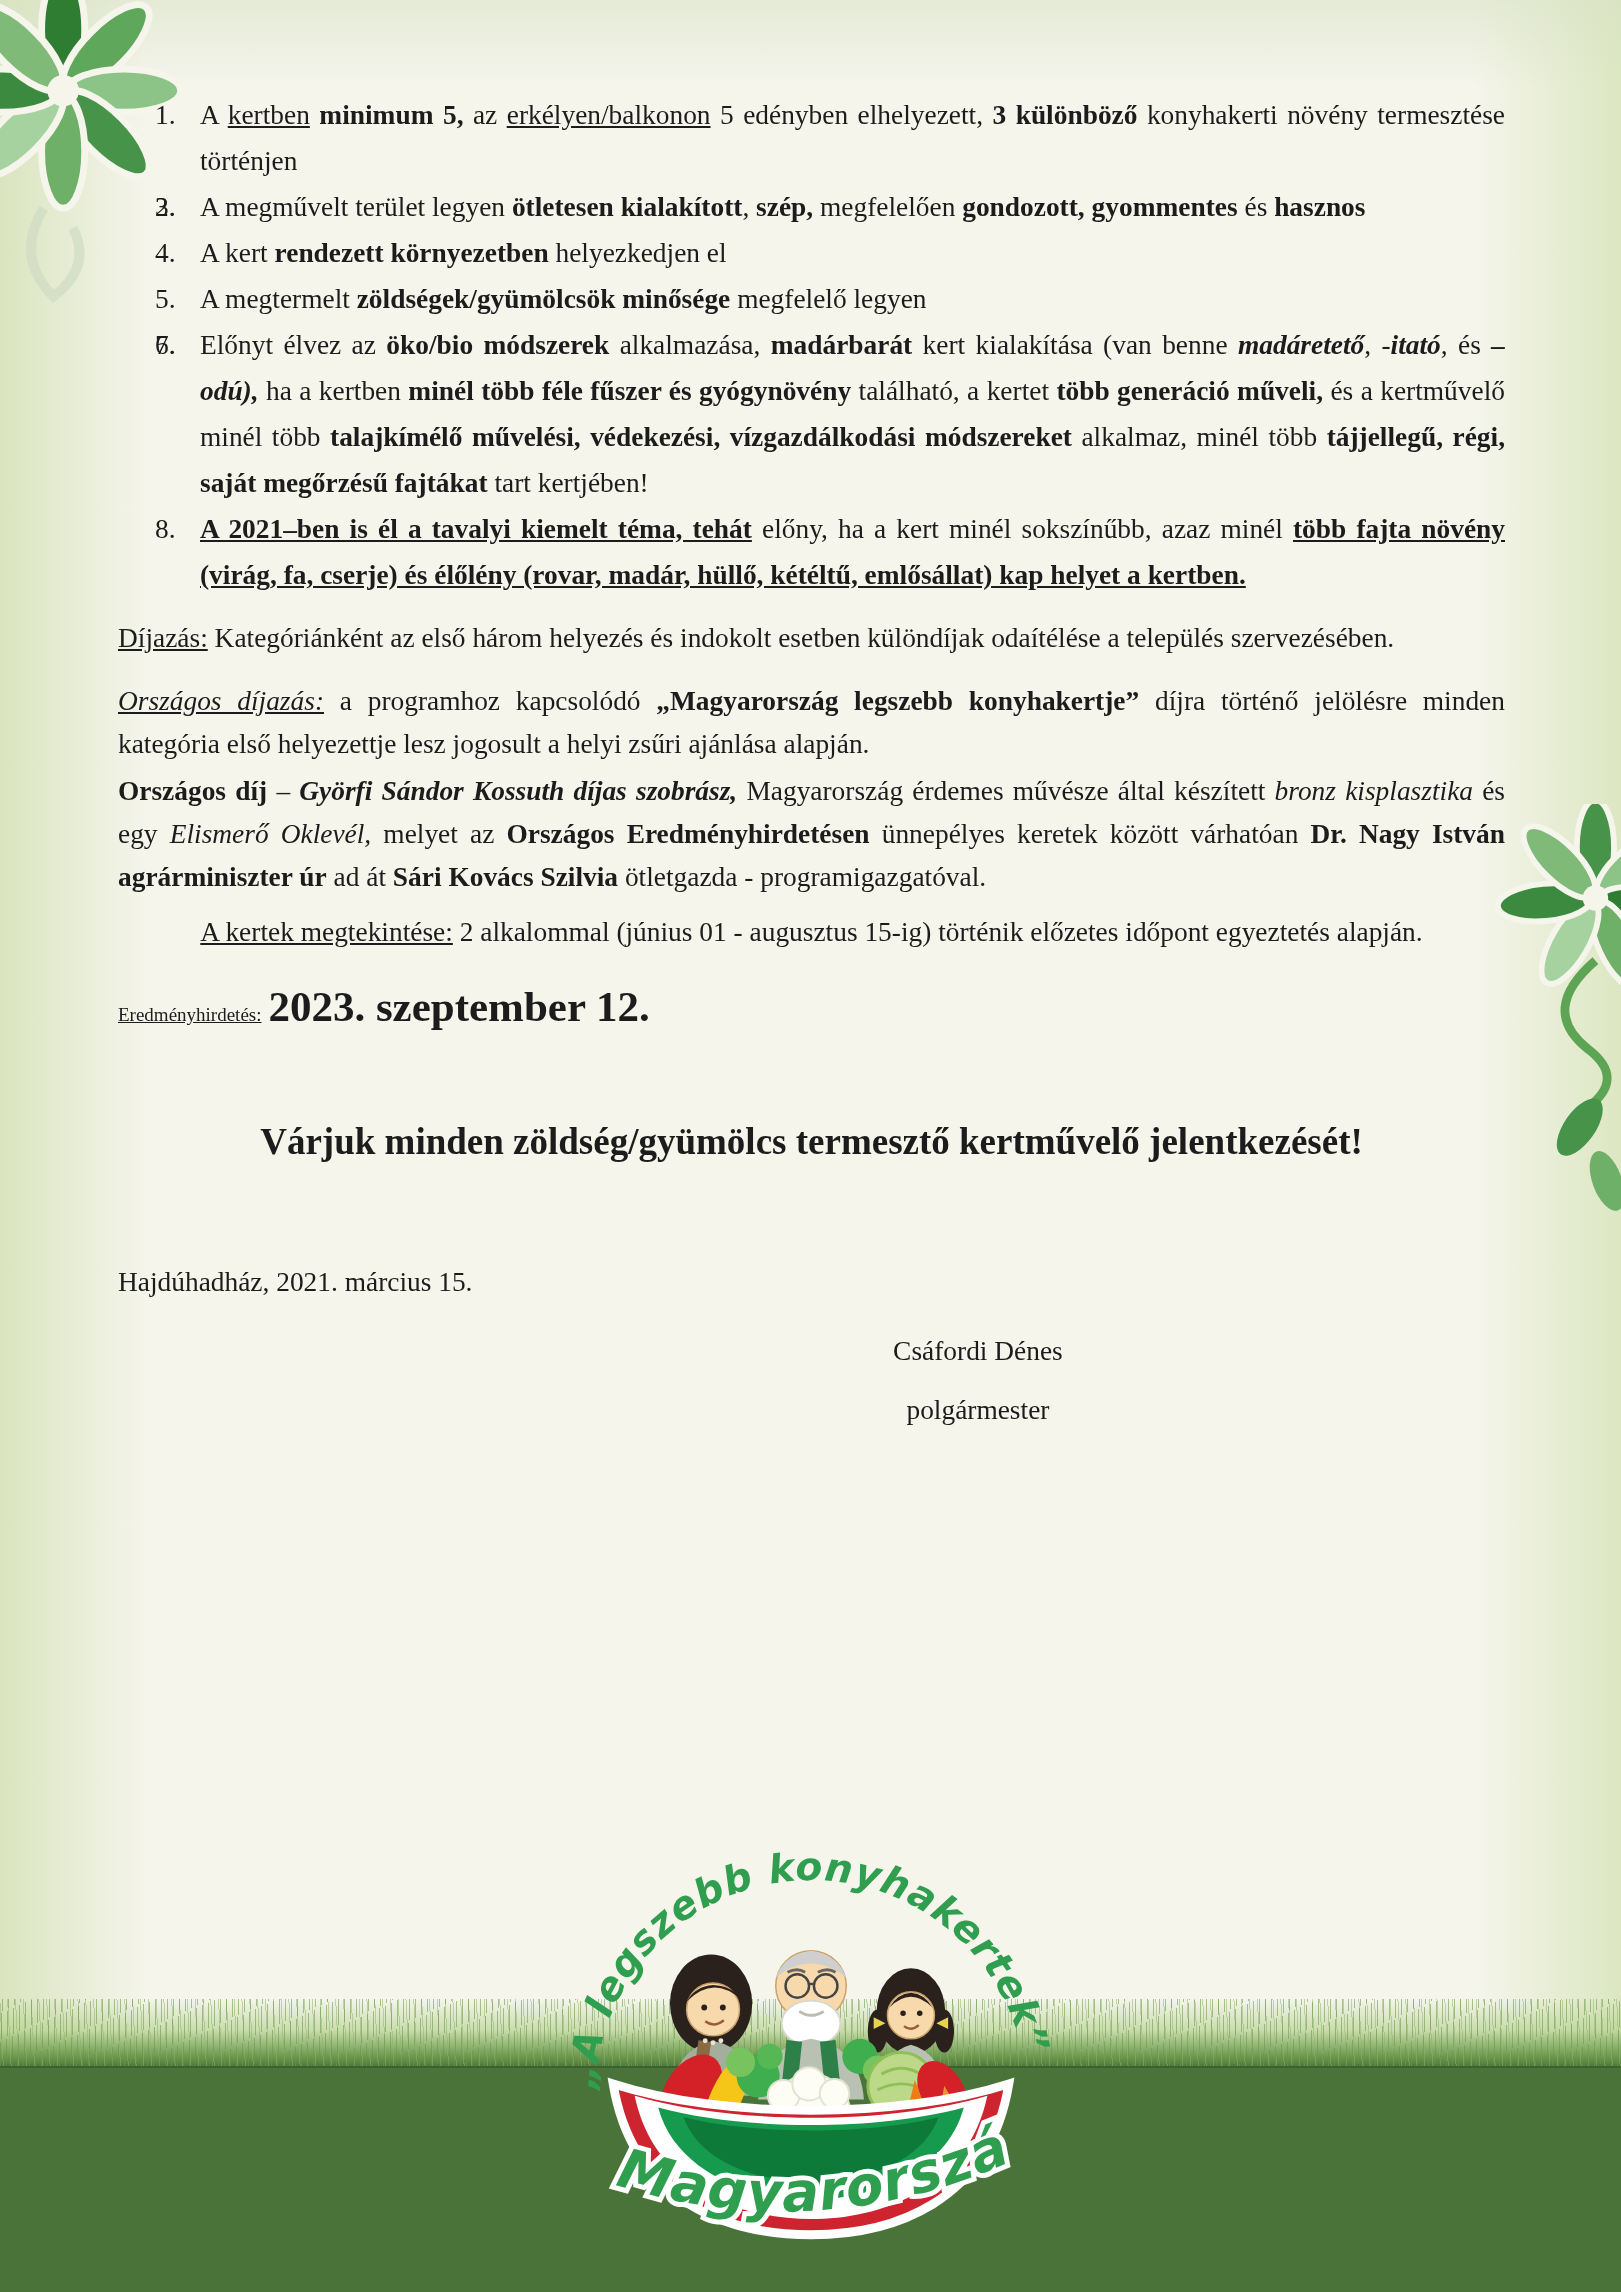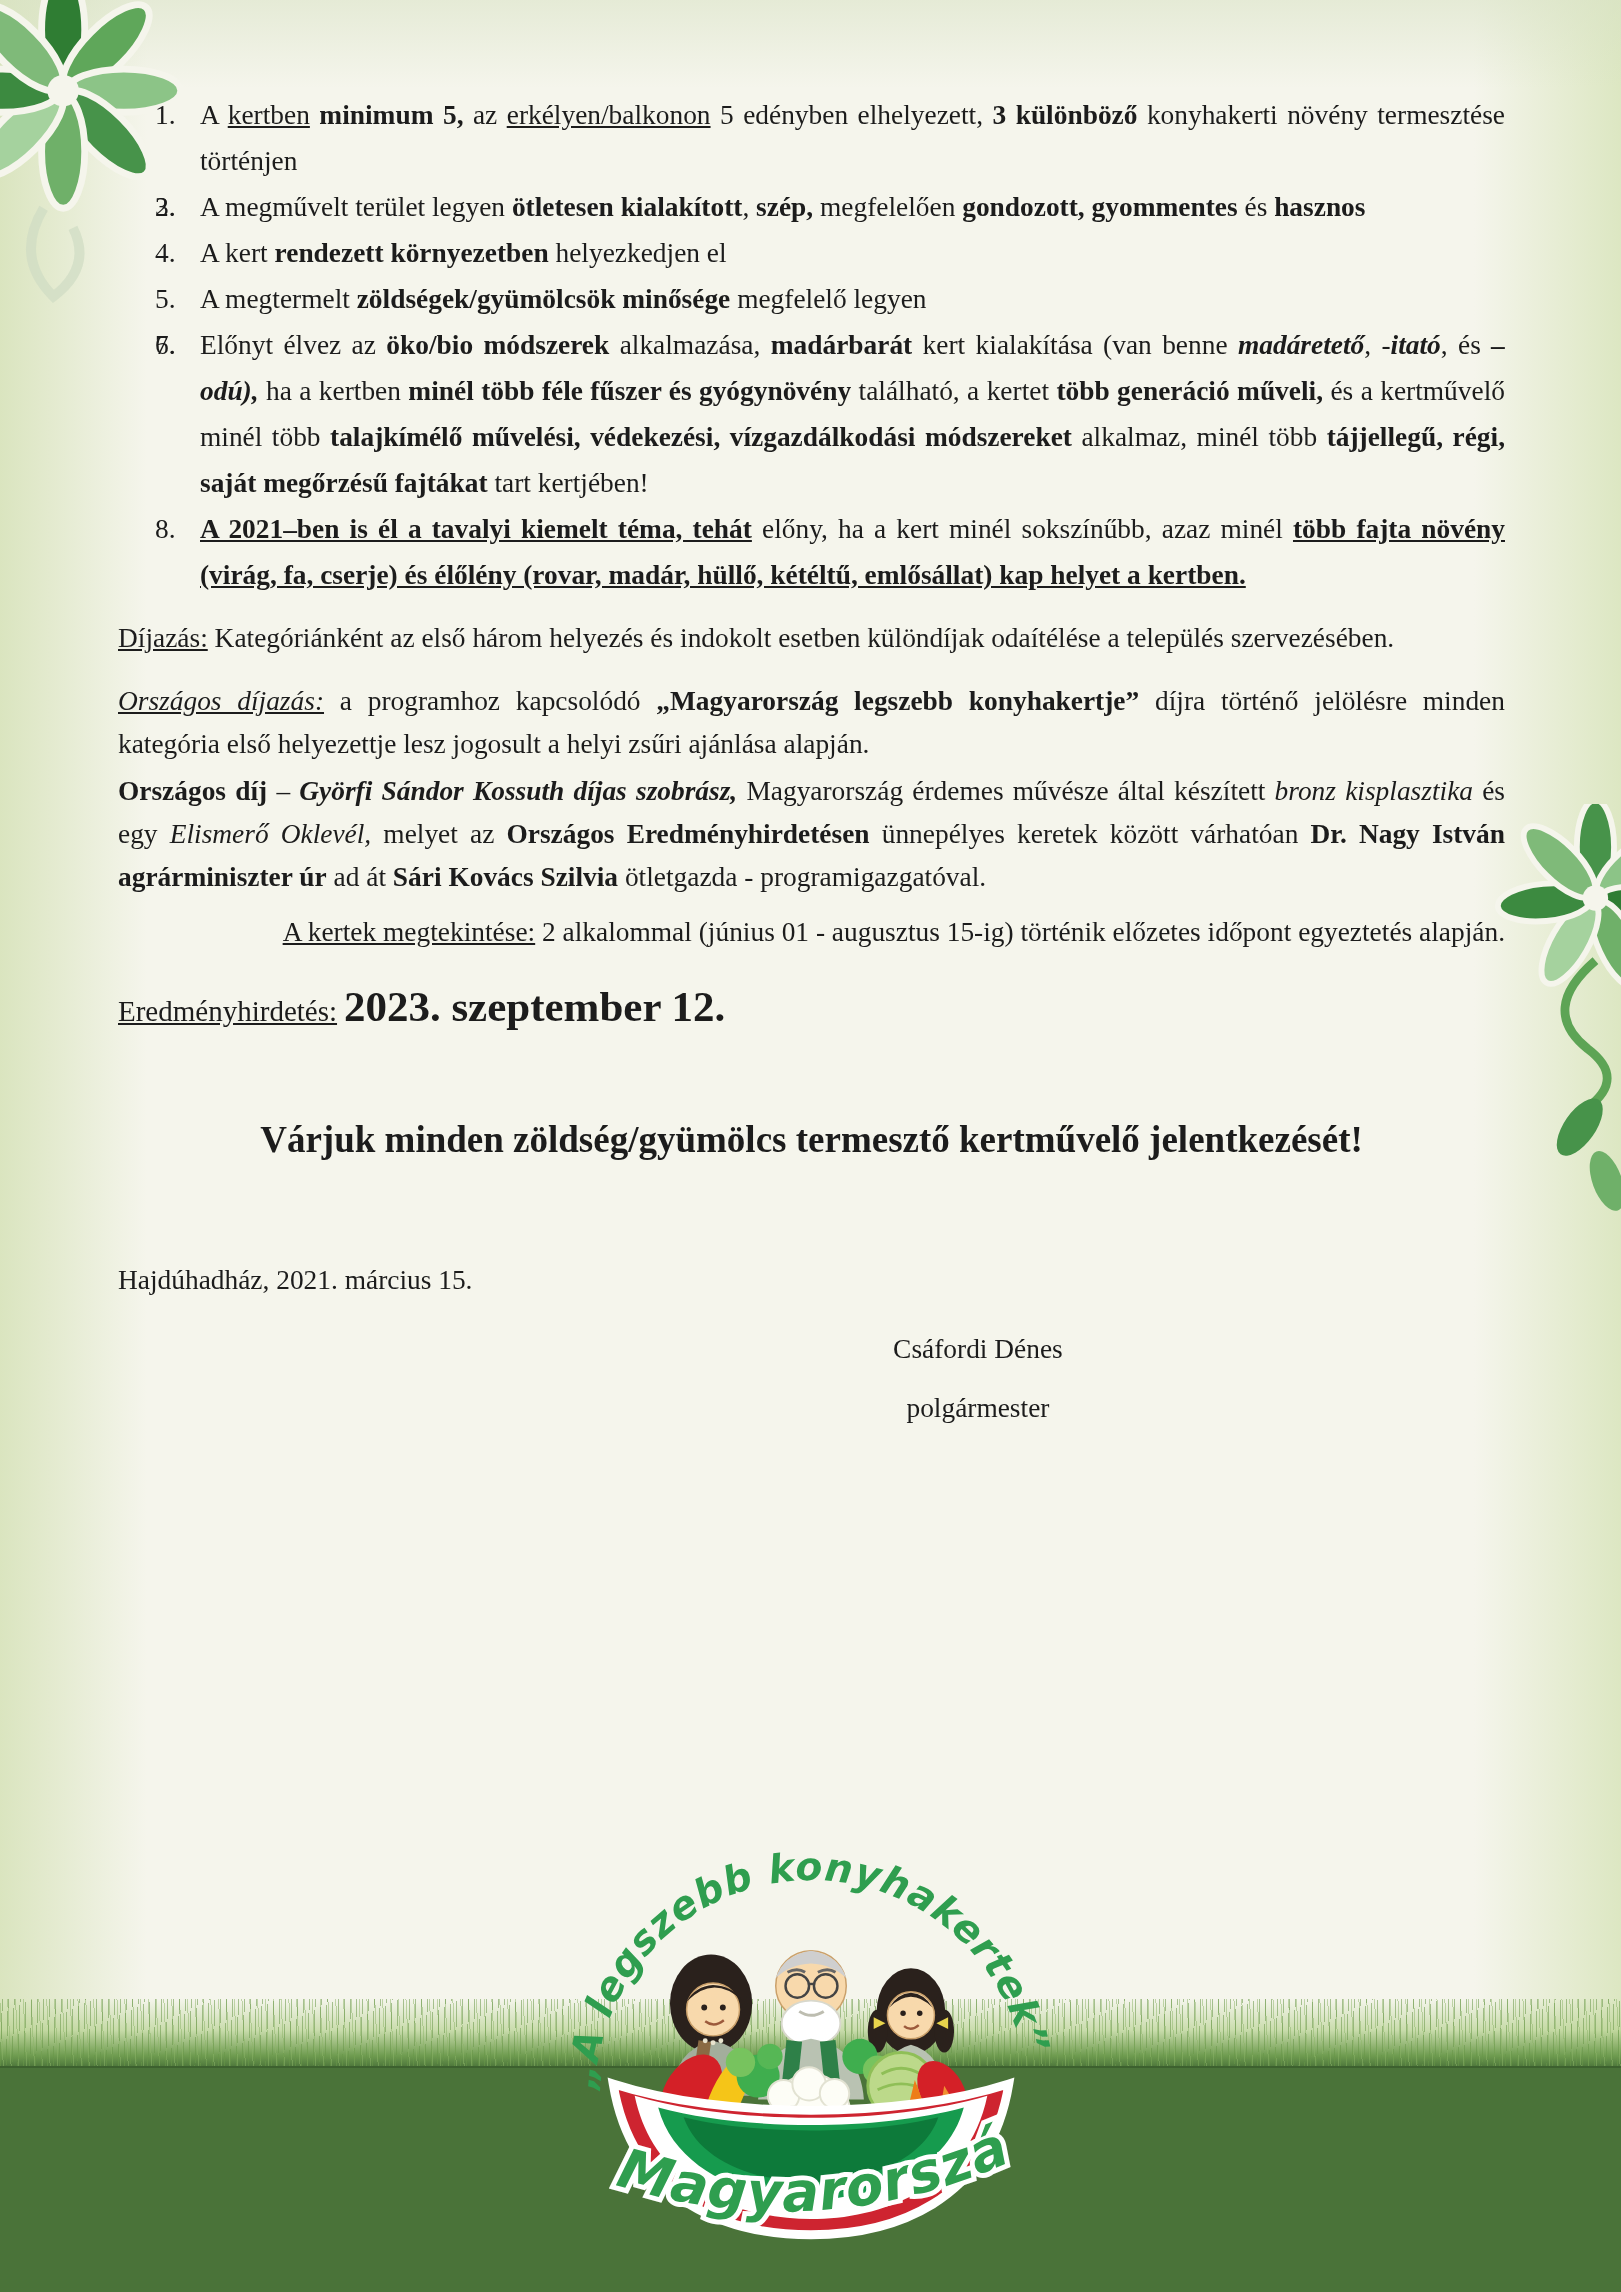--- a/index.html
+++ b/index.html
@@ -29,23 +29,23 @@
   .b{font-weight:bold}.i{font-style:italic}.u{text-decoration:underline}
   .doc-title{font-size:26.5px;line-height:46px;}
   ol.reqs{list-style:none;margin:7.8px 0 0 0;padding:0;}
   ol.reqs li{
     position:relative;padding-left:82px;line-height:46px;
     text-align:justify;
   }
   ol.reqs li .num{position:absolute;left:37px;}
   .para{margin:19.6px 0 0 0;text-align:justify;}
   .para.tight{margin-top:3.9px;}
-  .para.nojust{text-align:right;}
+  .para.nojust{text-align:center;}
   .eredmeny{margin-top:25.5px;white-space:nowrap;}
-  .eredmeny .label{font-size:29px;text-align:center;}
+  .eredmeny .label{font-size:19px;text-align:center;}
   .eredmeny .big-date{font-size:43px;font-weight:bold;line-height:55px;}
   .cta{margin-top:82px;text-align:center;font-weight:bold;font-size:37px;line-height:47px;}
   .place-date{margin-top:96px;}
   .sig{position:relative;margin-top:25.5px;height:137px;}
   .sig .name,.sig .role{
     position:absolute;left:62%;transform:translateX(-50%);
     white-space:nowrap;
   }
   .sig .name{top:0;}
   .sig .role{top:59px;}

